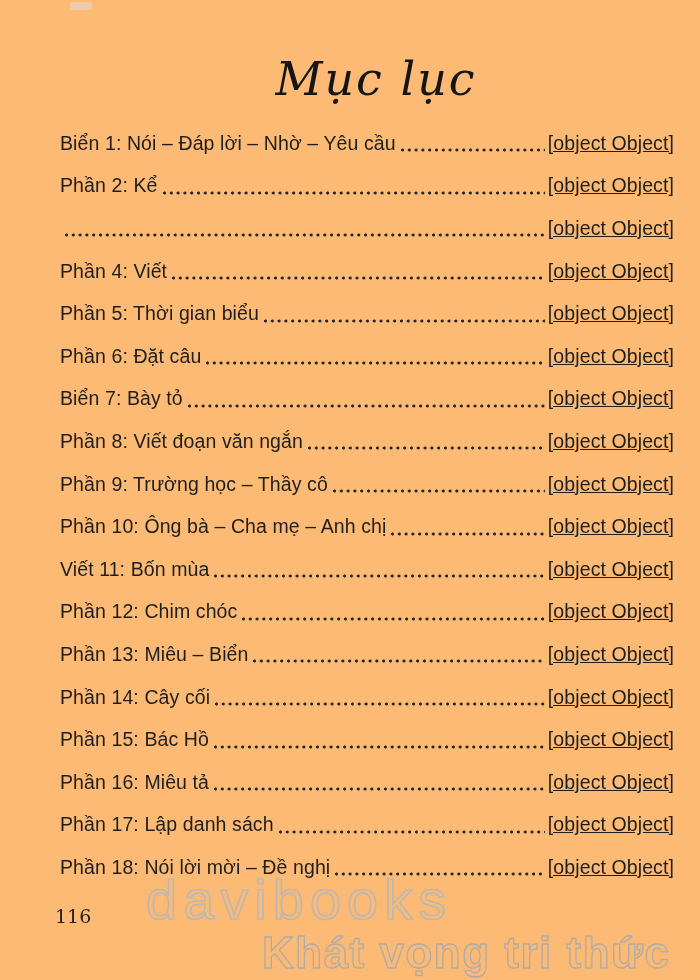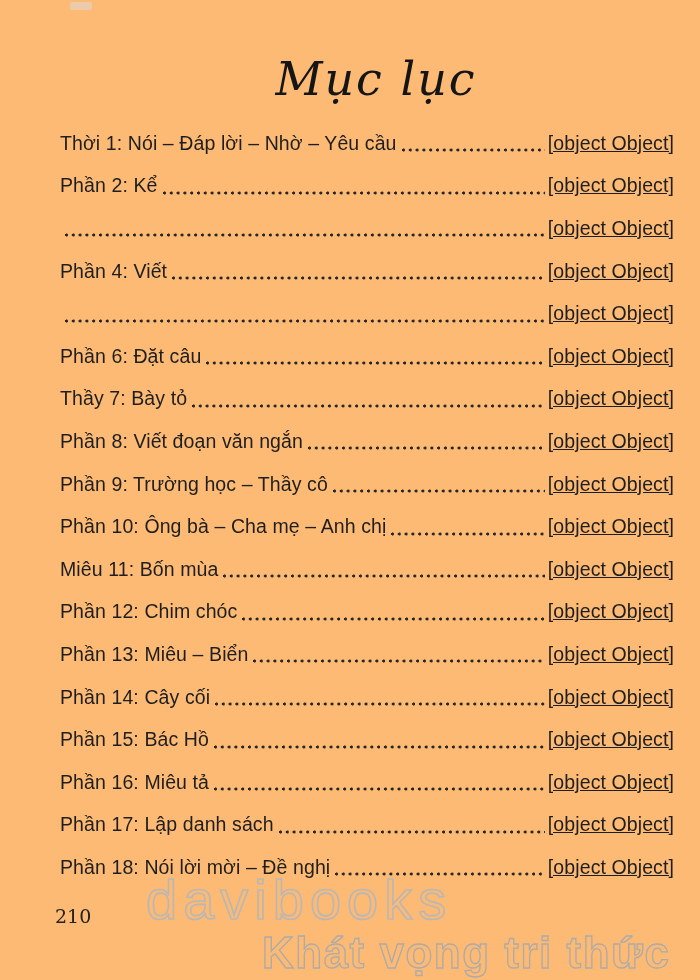--- a/index.html
+++ b/index.html
@@ -118,21 +118,21 @@
 
 <div class="page">
 
   <div class="smudge"></div>
 
   <h1 class="page-title">Mục lục</h1>
 
   <div class="toc">
 
       <div class="toc-row">
-        <span class="toc-label">Thời 1: Nói – Đáp lời – Nhờ – Yêu cầu</span>
+        <span class="toc-label">Biển 1: Nói – Đáp lời – Nhờ – Yêu cầu</span>
         <span class="dots"></span>
         <span class="toc-page">[object Object]</span>
       </div>
 
       <div class="toc-row">
         <span class="toc-label">Phần 2: Kể</span>
         <span class="dots"></span>
         <span class="toc-page">[object Object]</span>
       </div>
 
@@ -141,32 +141,33 @@
         <span class="toc-page">[object Object]</span>
       </div>
 
       <div class="toc-row">
         <span class="toc-label">Phần 4: Viết</span>
         <span class="dots"></span>
         <span class="toc-page">[object Object]</span>
       </div>
 
       <div class="toc-row">
+        <span class="toc-label">Phần 5: Thời gian biểu</span>
         <span class="dots"></span>
         <span class="toc-page">[object Object]</span>
       </div>
 
       <div class="toc-row">
         <span class="toc-label">Phần 6: Đặt câu</span>
         <span class="dots"></span>
         <span class="toc-page">[object Object]</span>
       </div>
 
       <div class="toc-row">
-        <span class="toc-label">Thầy 7: Bày tỏ</span>
+        <span class="toc-label">Biển 7: Bày tỏ</span>
         <span class="dots"></span>
         <span class="toc-page">[object Object]</span>
       </div>
 
       <div class="toc-row">
         <span class="toc-label">Phần 8: Viết đoạn văn ngắn</span>
         <span class="dots"></span>
         <span class="toc-page">[object Object]</span>
       </div>
 
@@ -176,21 +177,21 @@
         <span class="toc-page">[object Object]</span>
       </div>
 
       <div class="toc-row">
         <span class="toc-label">Phần 10: Ông bà – Cha mẹ – Anh chị</span>
         <span class="dots"></span>
         <span class="toc-page">[object Object]</span>
       </div>
 
       <div class="toc-row">
-        <span class="toc-label">Miêu 11: Bốn mùa</span>
+        <span class="toc-label">Viết 11: Bốn mùa</span>
         <span class="dots"></span>
         <span class="toc-page">[object Object]</span>
       </div>
 
       <div class="toc-row">
         <span class="toc-label">Phần 12: Chim chóc</span>
         <span class="dots"></span>
         <span class="toc-page">[object Object]</span>
       </div>
 
@@ -224,20 +225,20 @@
         <span class="toc-page">[object Object]</span>
       </div>
 
       <div class="toc-row">
         <span class="toc-label">Phần 18: Nói lời mời – Đề nghị</span>
         <span class="dots"></span>
         <span class="toc-page">[object Object]</span>
       </div>
     </div>
 
-  <div class="folio">210</div>
+  <div class="folio">116</div>
 
   <div class="watermark">
     <div class="wm-brand">davibooks</div>
     <div class="wm-tagline">Khát vọng tri thức</div>
   </div>
 
 </div>
 
 </body></html>

